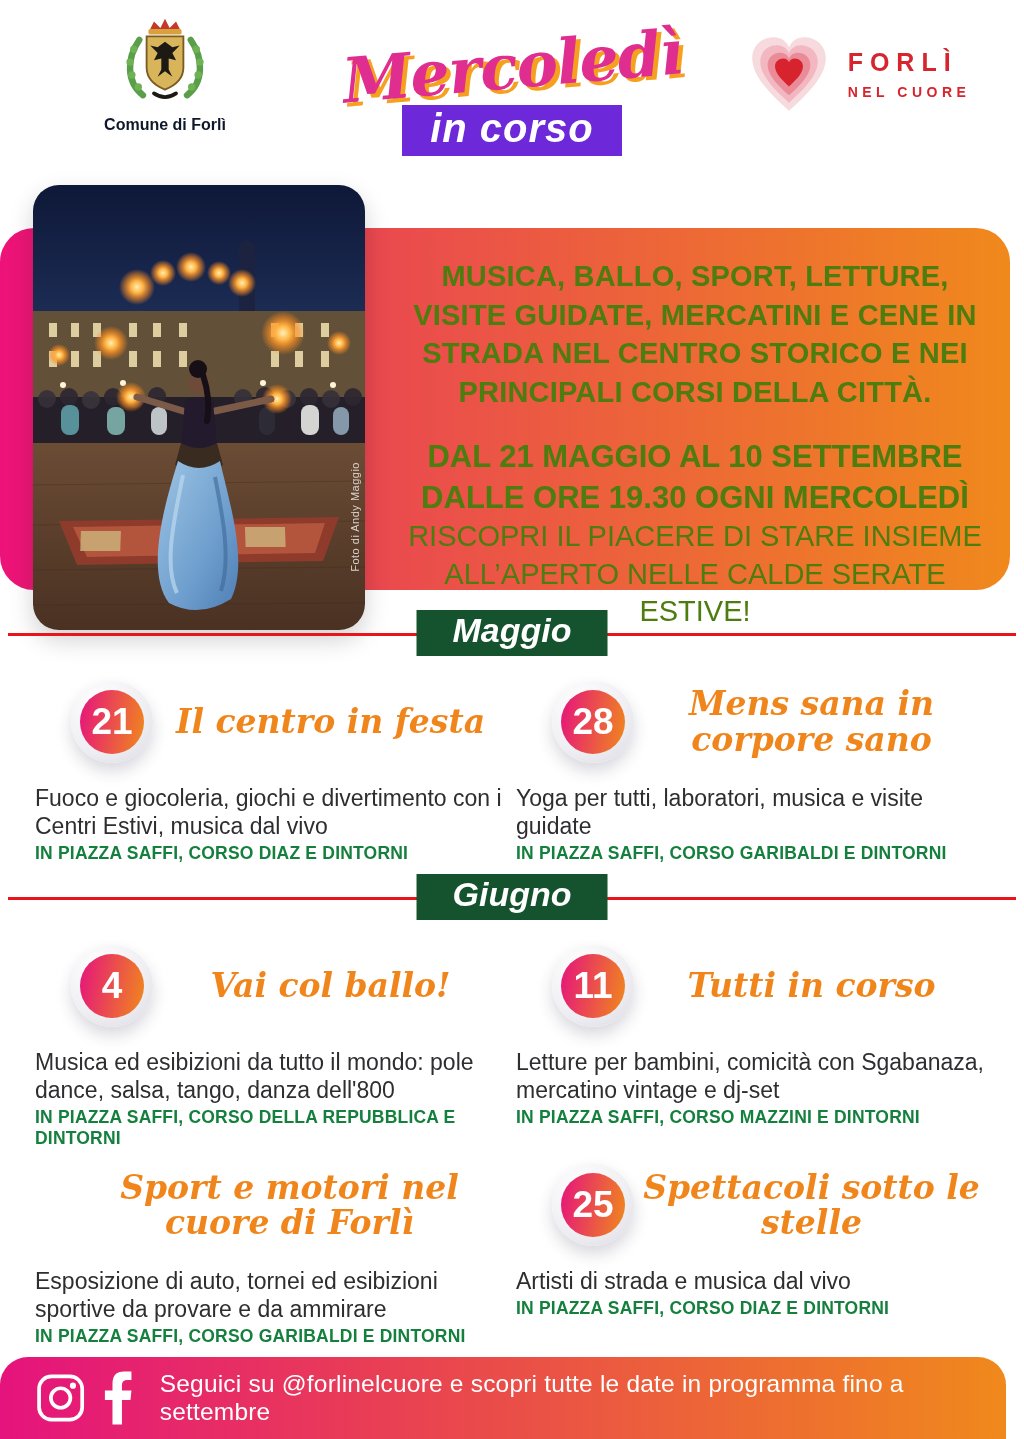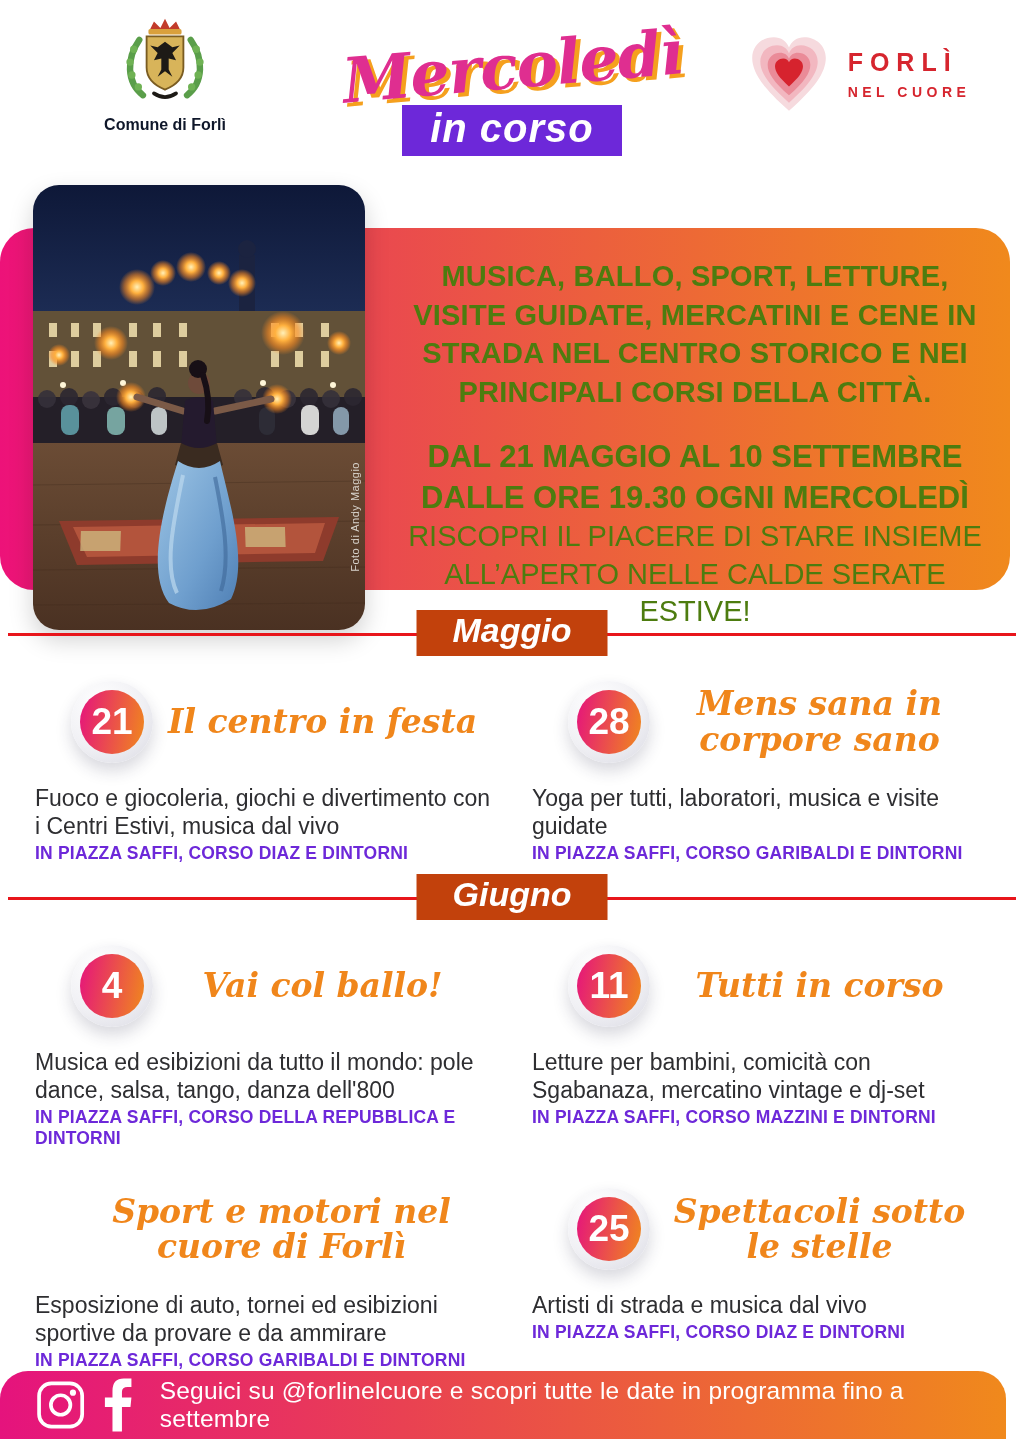--- a/index.html
+++ b/index.html
@@ -37,38 +37,38 @@
   .hero-p1 b { font-weight:800; }
   .hero-p2 { margin-top:26px; font-size:29px; line-height:1.3; }
   .hero-p2 .bold { font-weight:800; font-size:31px; display:block; }
   .hero-p2 .norm { font-weight:500; display:block; }
 
   
   .month-banner { position:relative; height:48px; margin:0 8px; }
   .month-banner.first { margin-top:-13px; }
   .month-banner.second { margin-top:10px; }
   .month-line { position:absolute; top:23px; left:0; right:0; height:3px; background:#e8151b; }
-  .month-box { position:absolute; left:50%; top:0; transform:translateX(-50%); background:#c2410c; color:#fff;
+  .month-box { position:absolute; left:50%; top:0; transform:translateX(-50%); background:#14532d; color:#fff;
      font-style:italic; font-weight:bold; font-size:34px; padding:1px 36px 6px; white-space:nowrap; }
 
   
-  .events-grid { display:grid; grid-template-columns:1fr 1fr; column-gap:40px; row-gap:32px; padding:16px 35px 0; }
+  .events-grid { display:grid; grid-template-columns:1fr 1fr; column-gap:40px; row-gap:32px; padding:16px 35px 0;gap:8px; }
   .event-head { display:flex; align-items:center; padding-left:36px; min-height:96px; }
   .day-badge-outer { flex:0 0 auto; width:82px; height:82px; border-radius:50%;
      background:radial-gradient(circle at 35% 28%, #ffffff 0%, #f0f0f4 55%, #d9d9e2 100%);
      box-shadow:0 8px 16px rgba(40,40,70,.18); display:flex; align-items:center; justify-content:center; }
   .day-badge-inner { width:64px; height:64px; border-radius:50%; background:linear-gradient(100deg,#e5137d 0%,#f0891c 100%);
      color:#fff; font-weight:800; font-size:37px; display:flex; align-items:center; justify-content:center; }
   .event-title { flex:1; text-align:center; font-family:"DejaVu Serif", serif; font-style:italic; font-weight:bold;
      font-size:33px; line-height:1.08; color:#f0861b; padding:0 4px; }
   .event-desc { margin-top:14px; font-size:23px; line-height:1.22; color:#2e2e31; }
-  .event-loc { margin-top:3px; font-size:17.5px; font-weight:bold; color:#6d28d9; letter-spacing:.2px; }
-
-  
-  .footer { position:absolute; left:0; right:18px; bottom:0; height:68px; border-radius:28px 28px 0 0;
+  .event-loc { margin-top:3px; font-size:17.5px; font-weight:bold; color:#15803d; letter-spacing:.2px; }
+
+  
+  .footer { position:absolute; left:0; right:18px; bottom:0; height:82px; border-radius:28px 28px 0 0;
      background:linear-gradient(90deg,#e5137d 0%, #e94152 40%, #f0891c 100%);
      display:flex; align-items:center; padding:0 30px; color:#fff; }
   .footer .ig { width:52px; height:52px; margin-left:6px; }
   .footer .fb { height:56px; margin-left:18px; }
   .footer-text { margin-left:28px; font-size:24.5px; letter-spacing:.2px; }
 </style>
 </head>
 <body>
 
 <div class="page">

